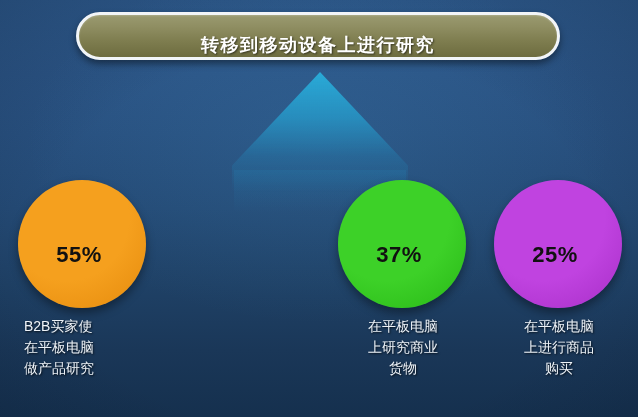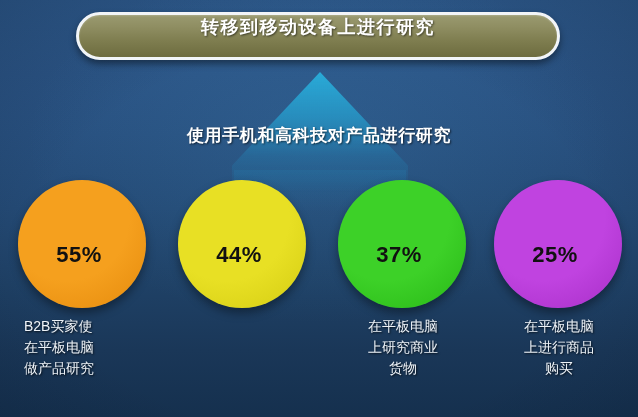--- a/index.html
+++ b/index.html
@@ -59,21 +59,21 @@
     left: 76px;
     top: 12px;
     width: 484px;
     height: 48px;
     box-sizing: border-box;
     border: 3px solid #f2f5f8;
     border-radius: 26px;
     background: linear-gradient(180deg, #9a9a70 0%, #8f8e62 28%, #7e7d4f 62%, #6d6c3f 100%);
     box-shadow: 0 4px 7px rgba(0,0,0,0.42), inset 0 1px 2px rgba(255,255,255,0.18);
     display: flex;
-    align-items: flex-start;
+    align-items: flex-end;
     justify-content: center;
   }
   #title-text {
     color: #ffffff;
     font-size: 18px;
     font-weight: bold;
     letter-spacing: 1.5px;
     text-shadow: 1px 1px 2px rgba(0,0,0,0.55);
     white-space: nowrap;
   }
@@ -153,28 +153,24 @@
 <div id="slide">
 
   <div id="bg-vignette"></div>
   <div id="light-beam"></div>
   <div id="light-beam-tail"></div>
 
   <div id="title-banner">
     <span id="title-text">转移到移动设备上进行研究</span>
   </div>
 
-  <div id="subtitle">使用手机和高科技对产品进行研究</div>
 
   <div id="circle-row">
     <div class="bubble" id="bubble-0" style="background: radial-gradient(circle at 38% 30%, rgb(245, 160, 30) 0%, rgb(245, 160, 30) 52%, rgb(229, 138, 12) 100%);">
       <span class="pct">55%</span>
-    </div>
-    <div class="bubble" id="bubble-1" style="background: radial-gradient(circle at 38% 30%, rgb(232, 224, 36) 0%, rgb(232, 224, 36) 52%, rgb(212, 204, 18) 100%);">
-      <span class="pct">44%</span>
     </div>
     <div class="bubble" id="bubble-2" style="background: radial-gradient(circle at 38% 30%, rgb(61, 209, 40) 0%, rgb(61, 209, 40) 52%, rgb(40, 184, 22) 100%);">
       <span class="pct">37%</span>
     </div>
     <div class="bubble" id="bubble-3" style="background: radial-gradient(circle at 38% 30%, rgb(192, 67, 224) 0%, rgb(192, 67, 224) 52%, rgb(167, 46, 199) 100%);">
       <span class="pct">25%</span>
     </div>
   </div>
 
   <div id="label-row">

